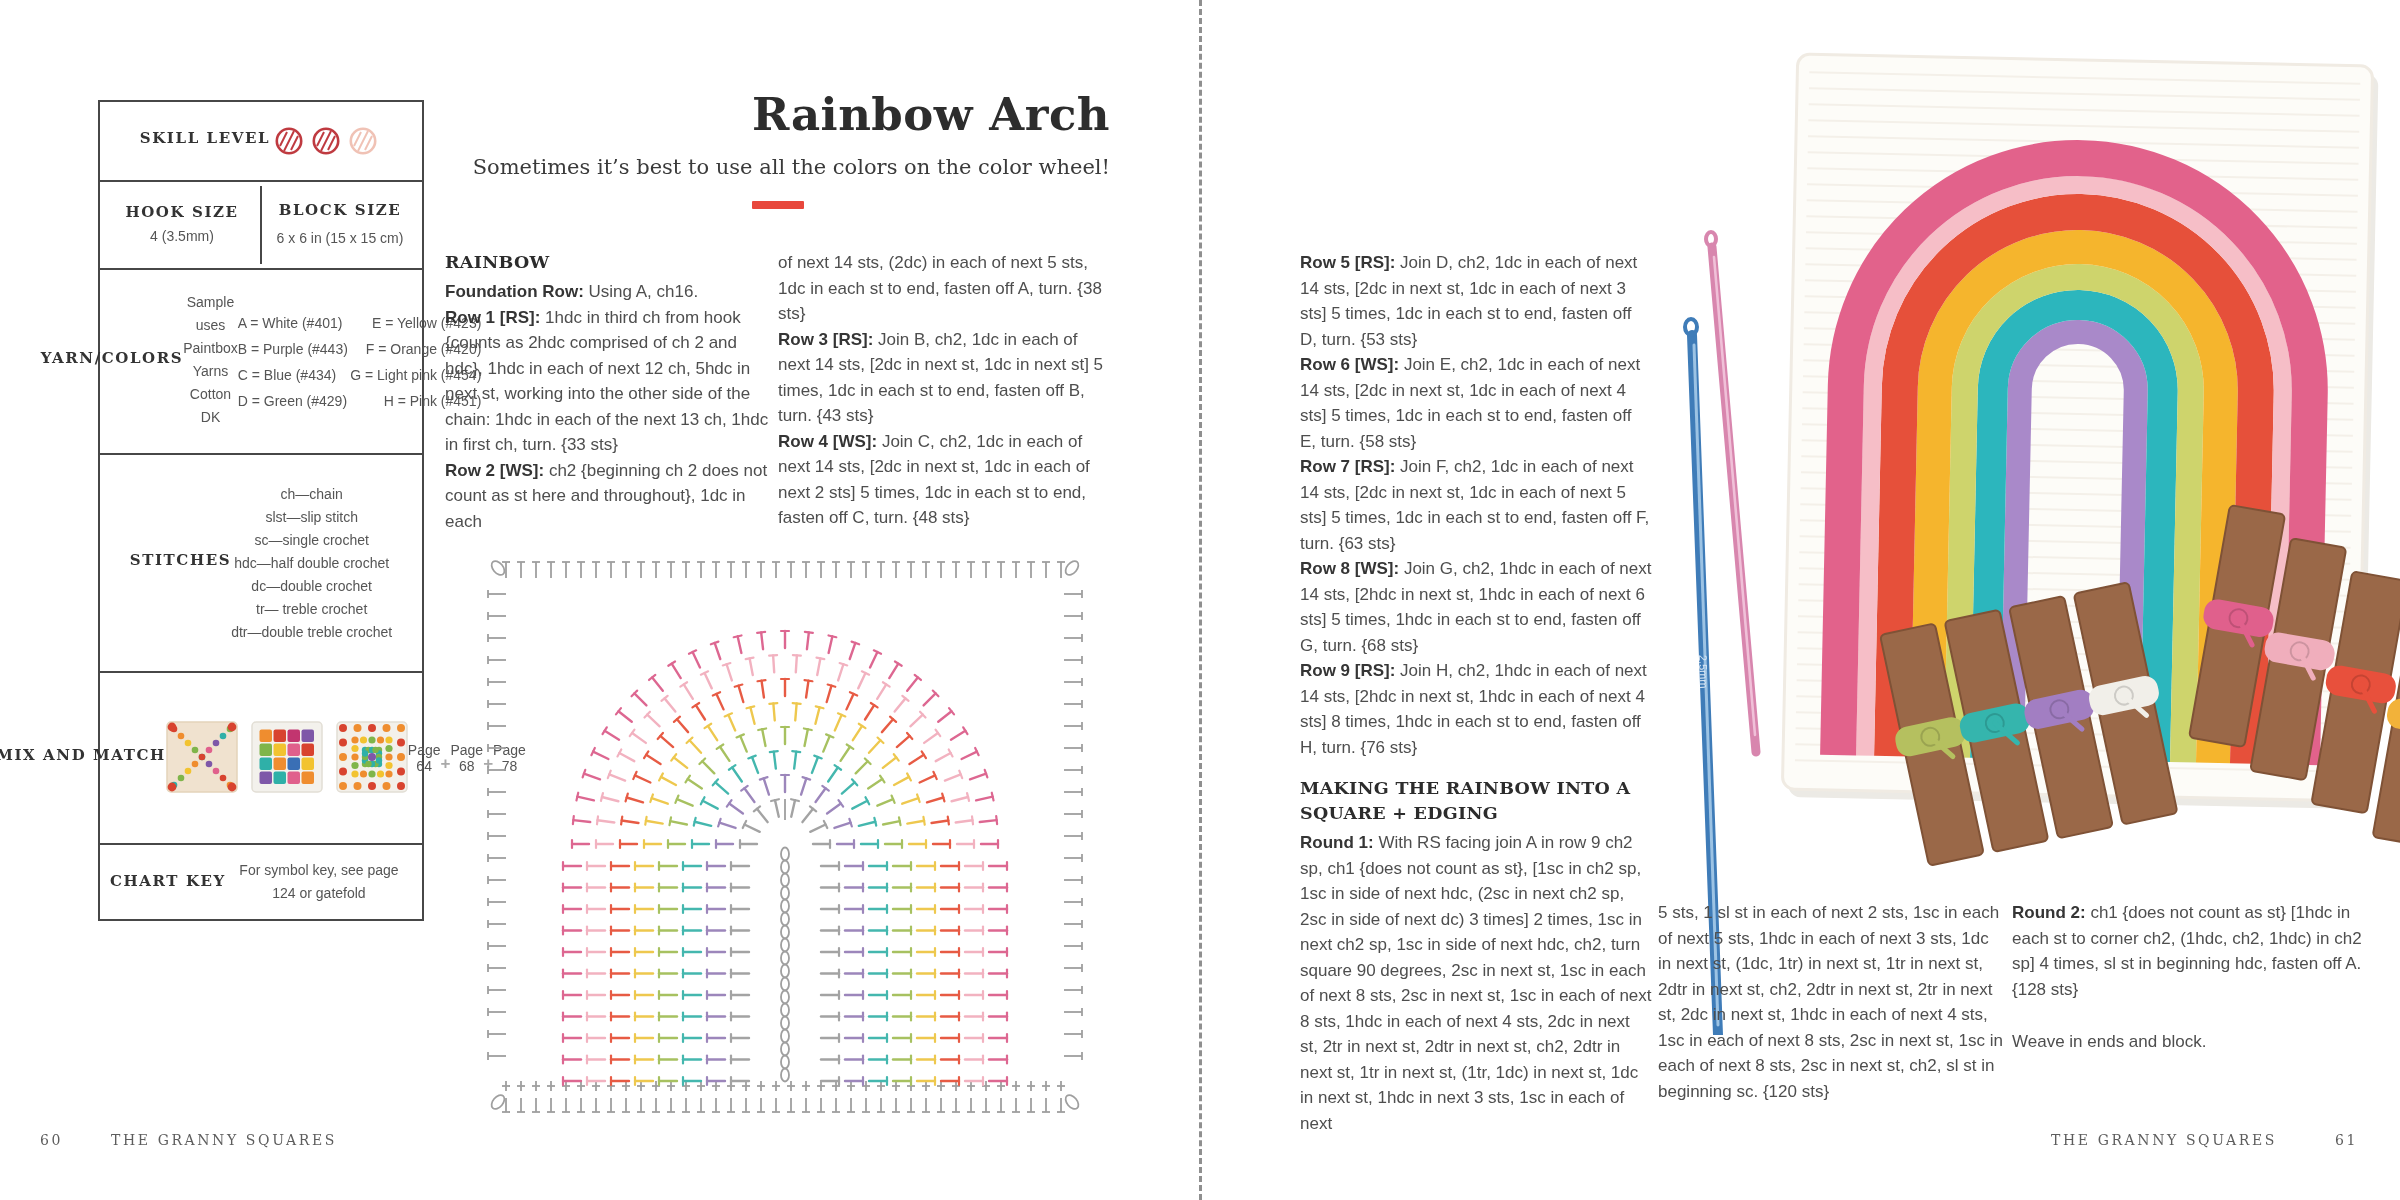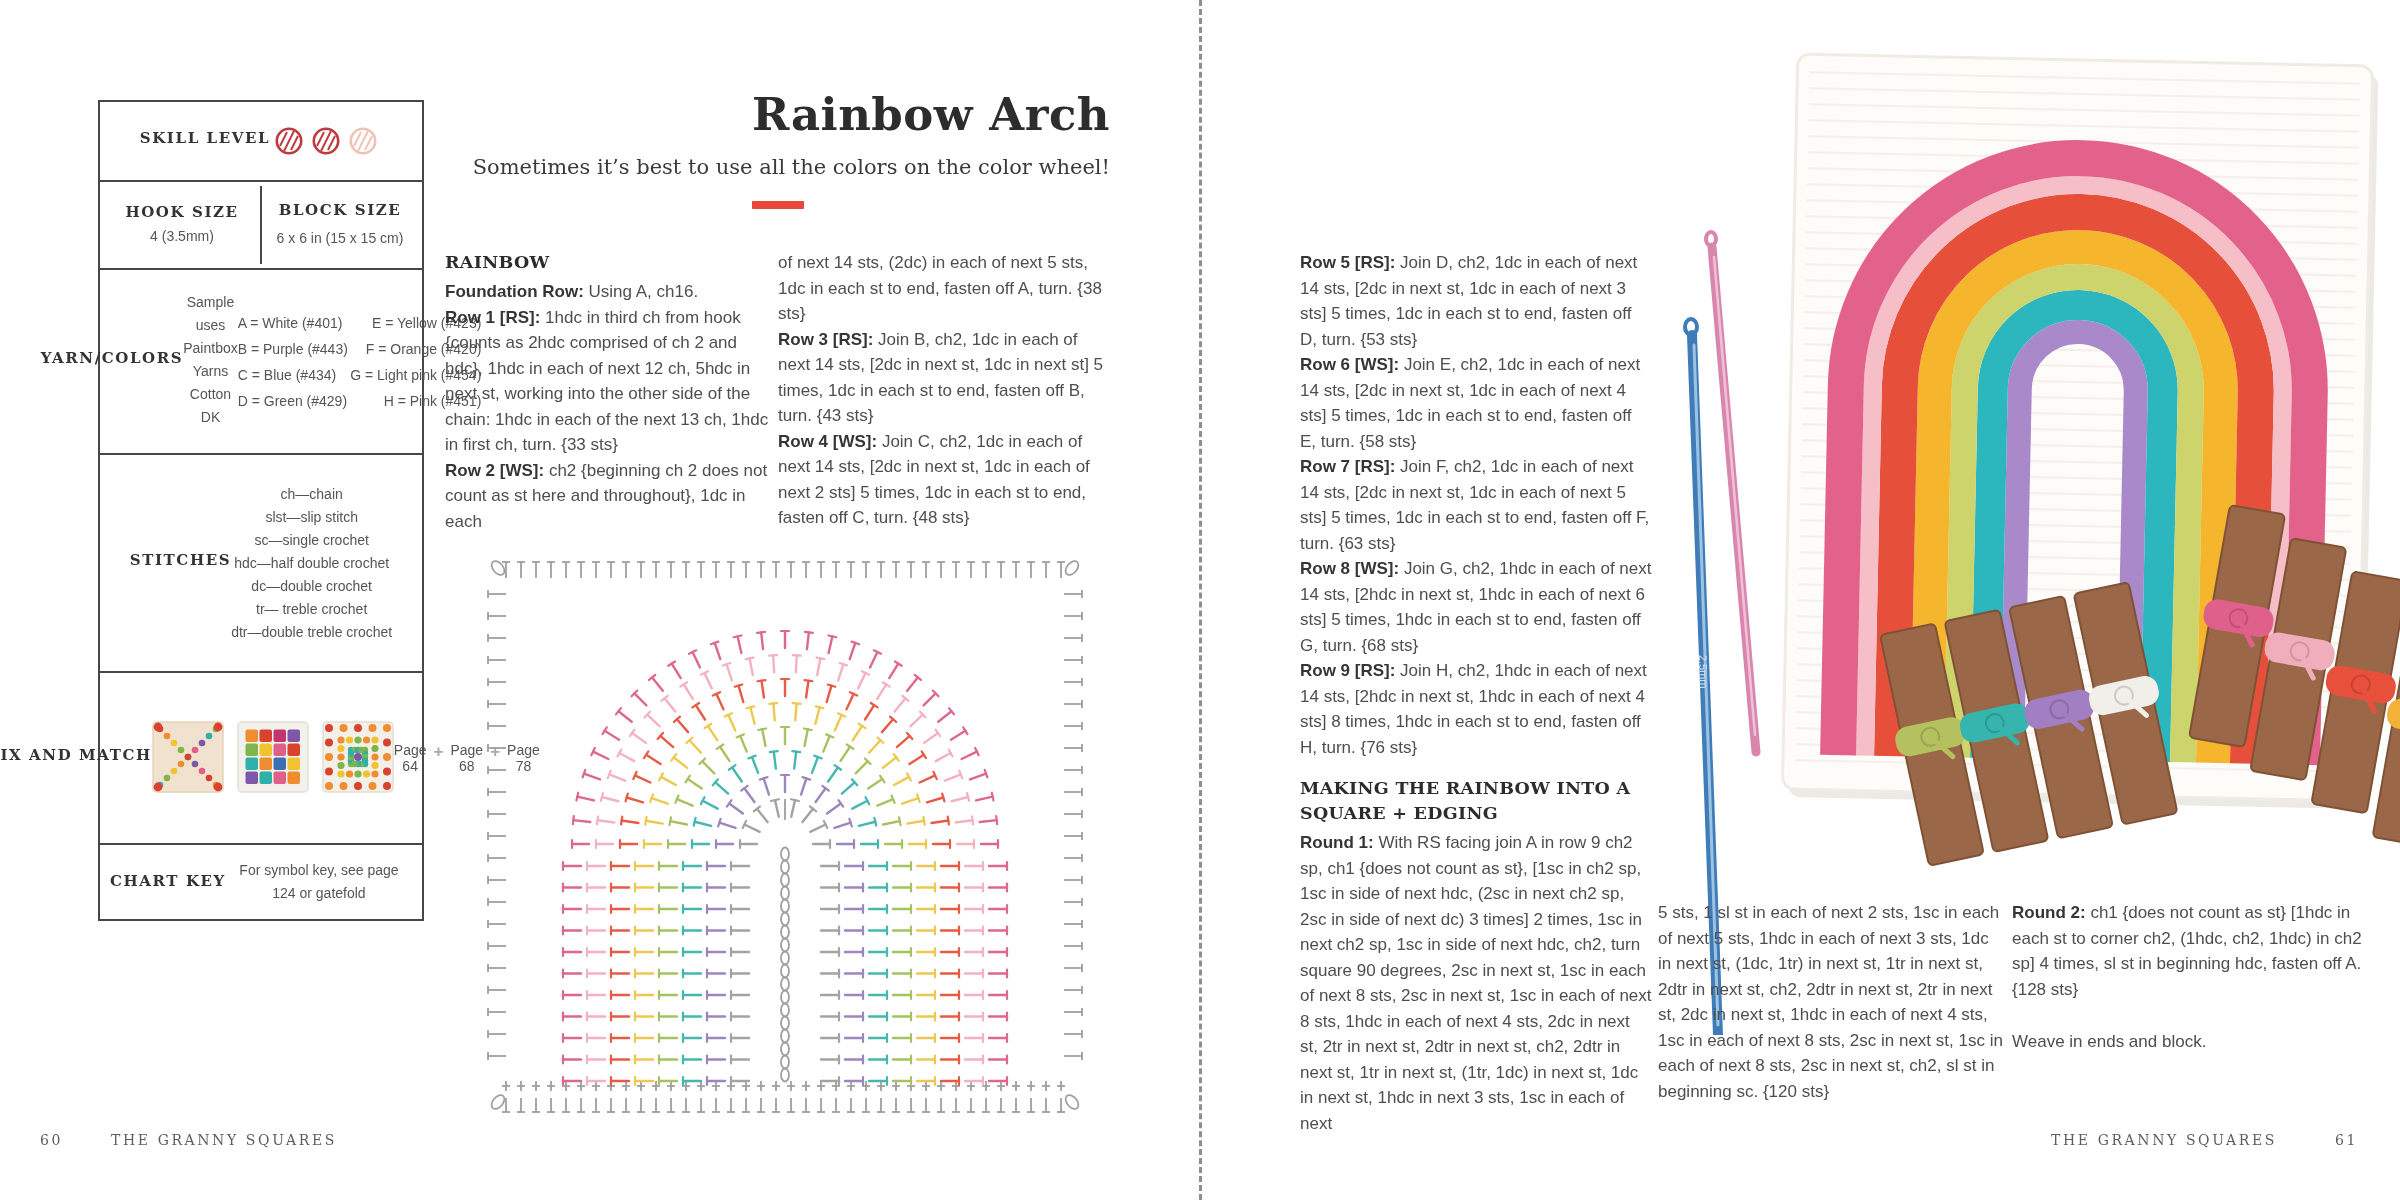--- a/index.html
+++ b/index.html
@@ -18,21 +18,21 @@
   .sb-sec{box-sizing:border-box;border-bottom:2px solid #474747;display:flex;flex-direction:row;
     justify-content:center;align-items:center;text-align:center;padding:6px 10px}
   .sb-sec:last-child{border-bottom:none}
   .sb-h{font-family:"DejaVu Serif",serif;font-weight:700;font-size:15px;letter-spacing:1.6px;color:#333;
     margin-bottom:7px;white-space:nowrap}
   .sb-body{font-size:14px;color:#555;line-height:23px}
   .sb-row{display:flex;width:100%;padding:0;align-items:stretch}
   .sb-cell{flex:1;display:flex;flex-direction:column;justify-content:center;align-items:center;padding:8px 4px}
   .sb-cell + .sb-cell{border-left:2px solid #474747}
   .mix-thumbs{display:flex;gap:13px;justify-content:center;margin:6px 0 8px}
-  .mix-pages{display:flex;align-items:flex-start;justify-content:center;gap:7px;font-size:14px;color:#555}
+  .mix-pages{display:flex;align-items:flex-end;justify-content:center;font-size:14px;color:#555}
   .plus{color:#a9a9a9;font-weight:bold;font-size:17px}
 
   
   .main-head{position:absolute;left:445px;top:88px;width:665px;text-align:right}
   .main-title{font-family:"DejaVu Serif",serif;font-weight:700;font-size:45px;color:#2d2d2d;letter-spacing:.5px;margin:0}
   .main-sub{font-family:"DejaVu Serif",serif;font-size:21px;color:#3a3a3a;margin-top:14px}
   .accent-bar{width:52px;height:8px;margin:22px auto 0;border-radius:1px}
 
   .pat-col{position:absolute;width:334px;font-size:17px;line-height:25.5px;color:#4e4e4e}
   .pat-col b{color:#353535;font-weight:bold}

